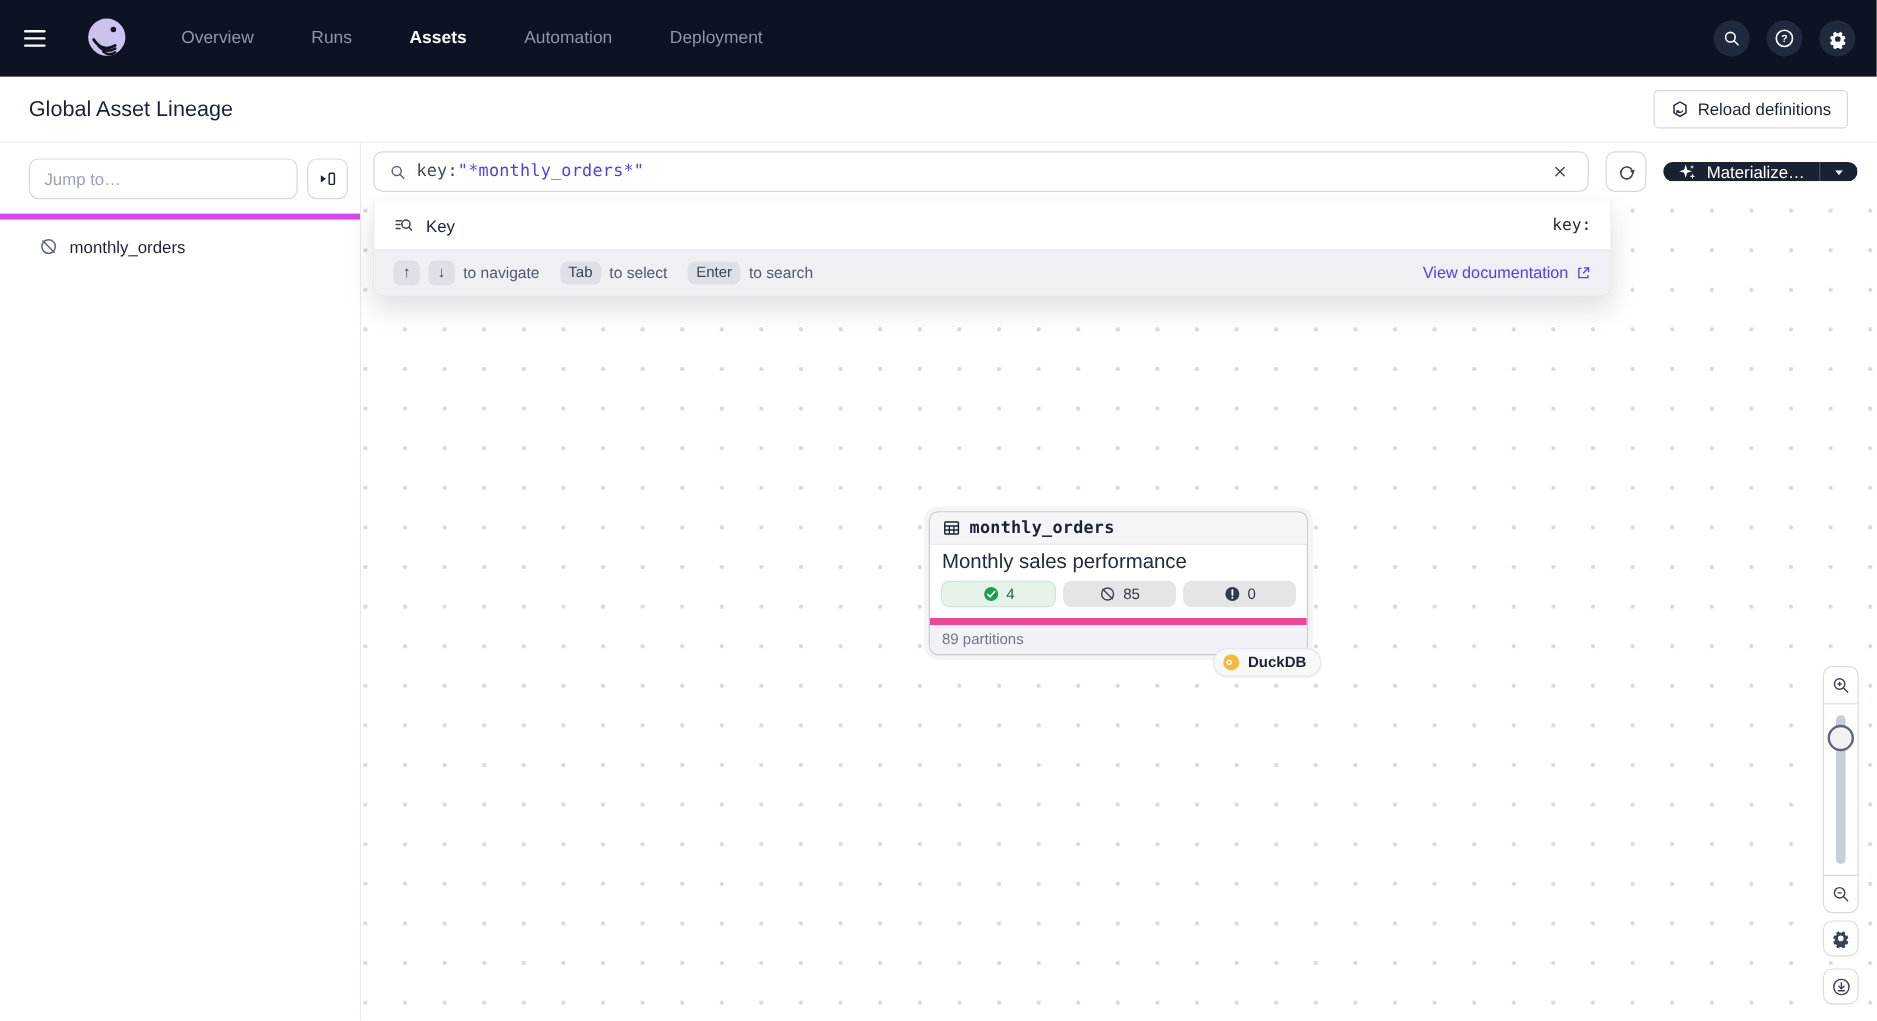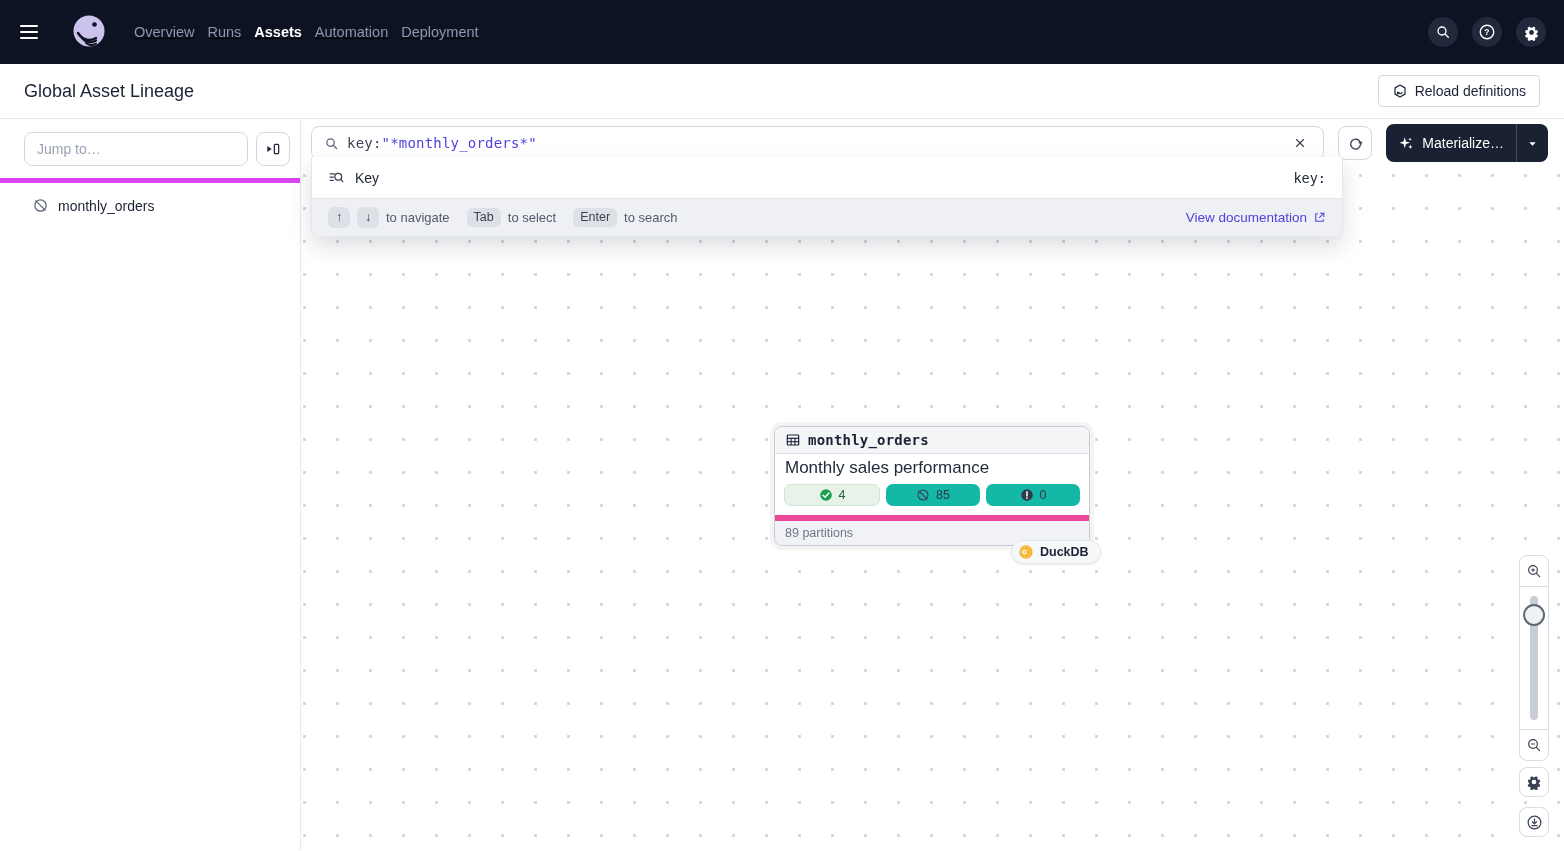--- a/index.html
+++ b/index.html
@@ -7,21 +7,21 @@
     font-family:"Liberation Sans", sans-serif; }
   .mono { font-family:"DejaVu Sans Mono", monospace; }
 
   
   .navbar { height:64px; background:#0D1322; display:flex; align-items:center;
     padding:0 18px 0 20px; gap:14px; }
   .hamburger { width:28px; height:28px; display:flex; flex-direction:column;
     justify-content:center; gap:4px; cursor:pointer; }
   .hamburger span { display:block; width:18px; height:2px; background:#fff; border-radius:1px; }
   .logo { width:38px; height:38px; margin:0 8px; }
-  .nav-items { display:flex; gap:13px; margin-left:4px;text-decoration:underline; }
+  .nav-items { display:flex; gap:48px; margin-left:21px; }
   .nav-item { color:#8F96A8; font-size:14.5px; cursor:pointer; }
   .nav-item.active { color:#fff; font-weight:700; }
   .nav-right { margin-left:auto; display:flex; gap:14px; }
   .nav-icon-btn { width:30px; height:30px; border-radius:50%; background:#212A3D;
     display:flex; align-items:center; justify-content:center; cursor:pointer; }
 
   
   .page-header { height:55px; background:#fff; border-bottom:1px solid #E7E9EE;
     display:flex; align-items:center; justify-content:space-between; padding:0 24px; }
   .page-title { font-size:18px; font-weight:400; color:#1A2234; }
@@ -51,28 +51,28 @@
     align-items:center; padding:7px 16px 7px 10px; height:48px; }
   .search-box { flex:1; height:34px; background:#fff; border:1px solid #D4D8E0;
     border-radius:8px; display:flex; align-items:center; gap:8px; padding:0 12px; cursor:text; }
   .search-text { font-size:14px; letter-spacing:.2px; }
   .search-prefix { color:#3D4656; }
   .search-value { color:#4F43DD; }
   .clear-btn { margin-left:auto; width:22px; height:22px; display:flex; align-items:center;
     justify-content:center; cursor:pointer; }
   .refresh-btn { width:34px; height:34px; flex:none; border:1px solid #D4D8E0; border-radius:8px;
     background:#fff; display:flex; align-items:center; justify-content:center; cursor:pointer; }
-  .mat-split { display:flex; height:38px; flex:none; border-radius:8px; overflow:hidden;text-align:right; }
+  .mat-split { display:flex; height:16px; flex:none; border-radius:8px; overflow:hidden;text-align:right; }
   .mat-main { background:#1A2132; color:#fff; display:flex; align-items:center; gap:7px;
     padding:0 12px; font-size:14px; cursor:pointer; }
   .mat-caret { background:#1A2132; border-left:1px solid #454D61; width:32px; display:flex;
     align-items:center; justify-content:center; cursor:pointer; }
 
   
-  .dropdown { position:absolute; z-index:6; top:38px; left:10px; width:1032px;
+  .dropdown { position:absolute; z-index:6; top:48px; left:10px; width:1032px;
     background:#fff; border:1px solid #E3E6EB; border-top:none; border-radius:0 0 8px 8px;
     box-shadow:0 10px 22px rgba(18,25,44,.14); overflow:hidden; }
   .dd-row { height:41px; display:flex; align-items:center; gap:10px; padding:0 16px;
     background:#fff; cursor:pointer; }
   .dd-label { font-size:14px; color:#1A2234; }
   .dd-hint { margin-left:auto; font-size:13.5px; color:#232B3B; }
   .dd-footer { background:#EEF0F3; border-top:1px solid #E3E6EB; display:flex;
     align-items:center; gap:7px; padding:8px 16px; }
   .kbd { background:#DDE1E7; border-radius:6px; font-size:12.5px; color:#3A4354;
     padding:3px 7px; line-height:1; display:flex; align-items:center; justify-content:center; }
@@ -86,21 +86,21 @@
     border:1px solid #C6CBD5; border-radius:8px;
     box-shadow:0 0 0 4px rgba(30,40,60,.05); cursor:pointer; }
   .node-header { background:#F4F5F7; border-bottom:1px solid #DDE0E6; border-radius:8px 8px 0 0;
     display:flex; align-items:center; gap:7px; padding:5px 10px; }
   .node-title { font-size:14px; font-weight:700; color:#1A2234; letter-spacing:.2px; }
   .node-desc { padding:4px 10px 3px; font-size:17px; color:#232B3B; }
   .badge-row { display:flex; gap:6px; padding:3px 9px 9px; }
   .badge { flex:1; height:22px; border-radius:7px; display:flex; align-items:center;
     justify-content:center; gap:6px; font-size:12.5px; }
   .badge.success { background:#E7F3E9; border:1px solid #CDE6D3; color:#20633B; }
-  .badge.neutral { background:#14b8a6; color:#2F3847; }
+  .badge.neutral { background:#e5e5e5; color:#2F3847; }
   .node-footer { border-top:6px solid #ec4899; background:#F1F2F5; border-radius:0 0 8px 8px;
     padding:5px 10px; font-size:12.5px; color:#6E768A; }
 
   .kind-tag { position:absolute; left:710px; top:421px; display:flex; align-items:center;
     gap:6px; background:#F7F8FA; border:1px solid #E4E7EC; border-radius:12px;
     padding:3px 11px 3px 6px; font-size:12.5px; font-weight:700; color:#1A2234;
     box-shadow:0 1px 2px rgba(18,25,44,.08); cursor:pointer; }
 
   
   .zoom-panel { position:absolute; right:15px; top:436px; width:30px; height:206px;

